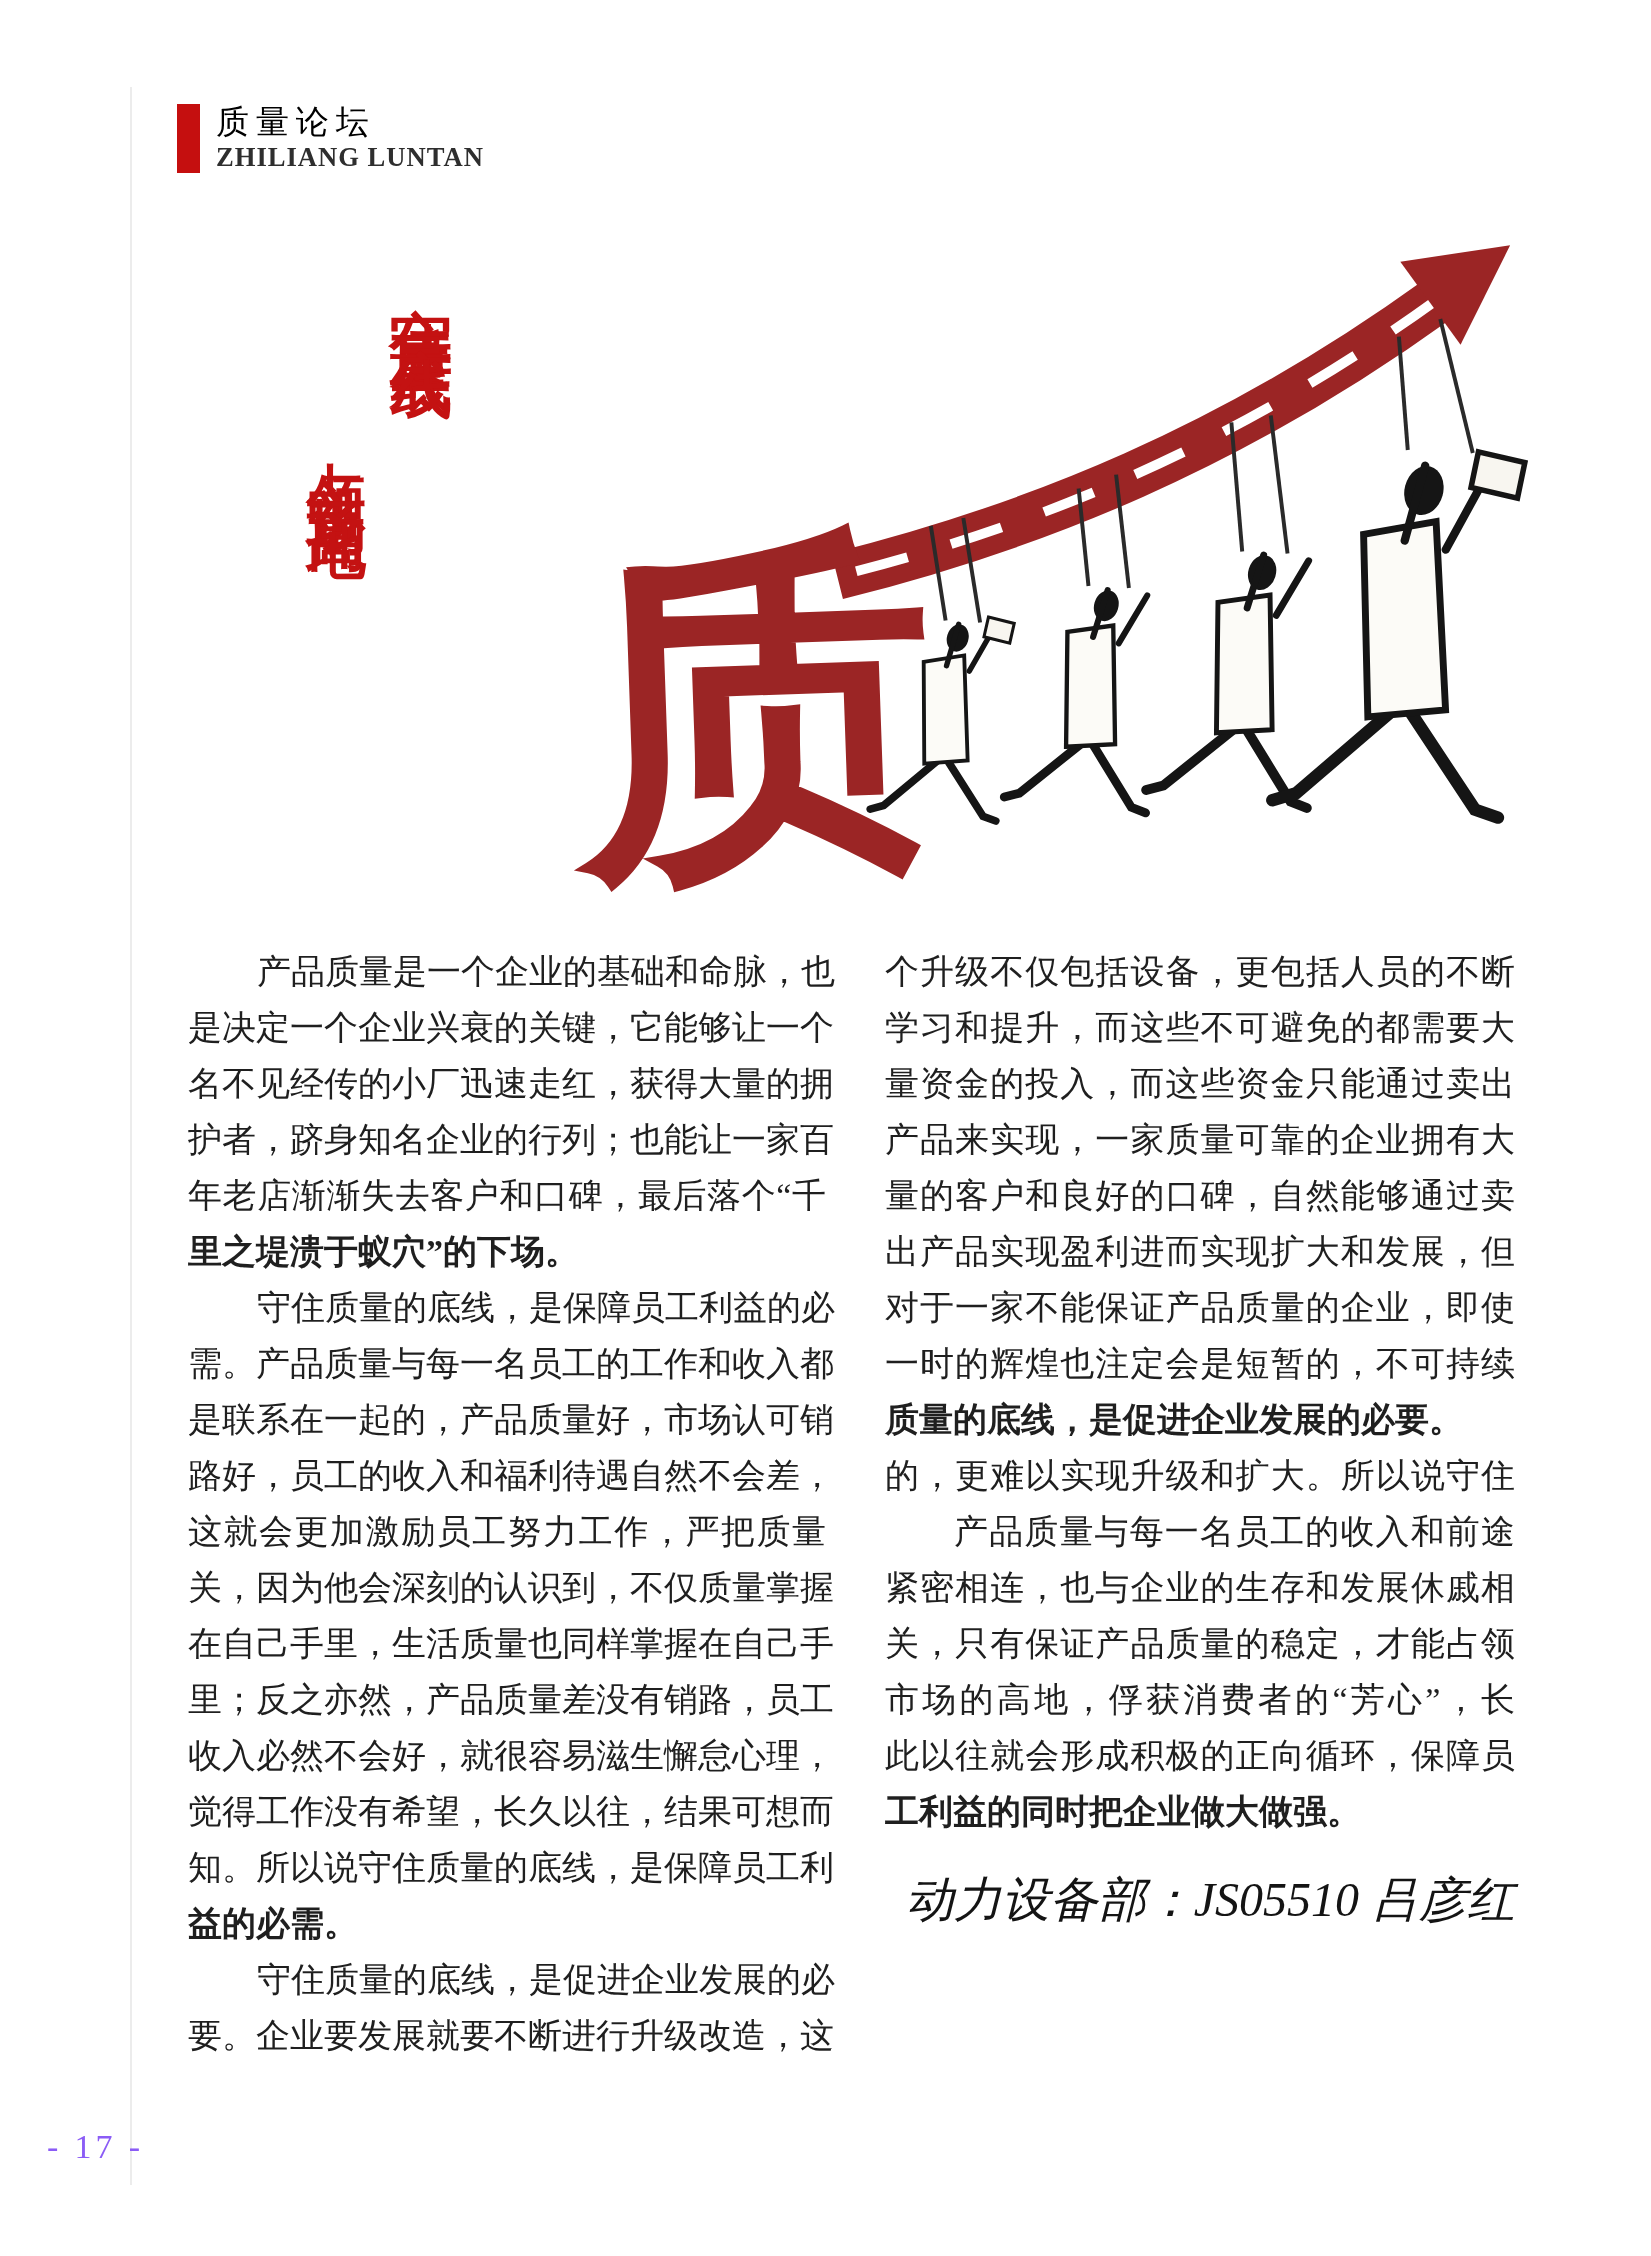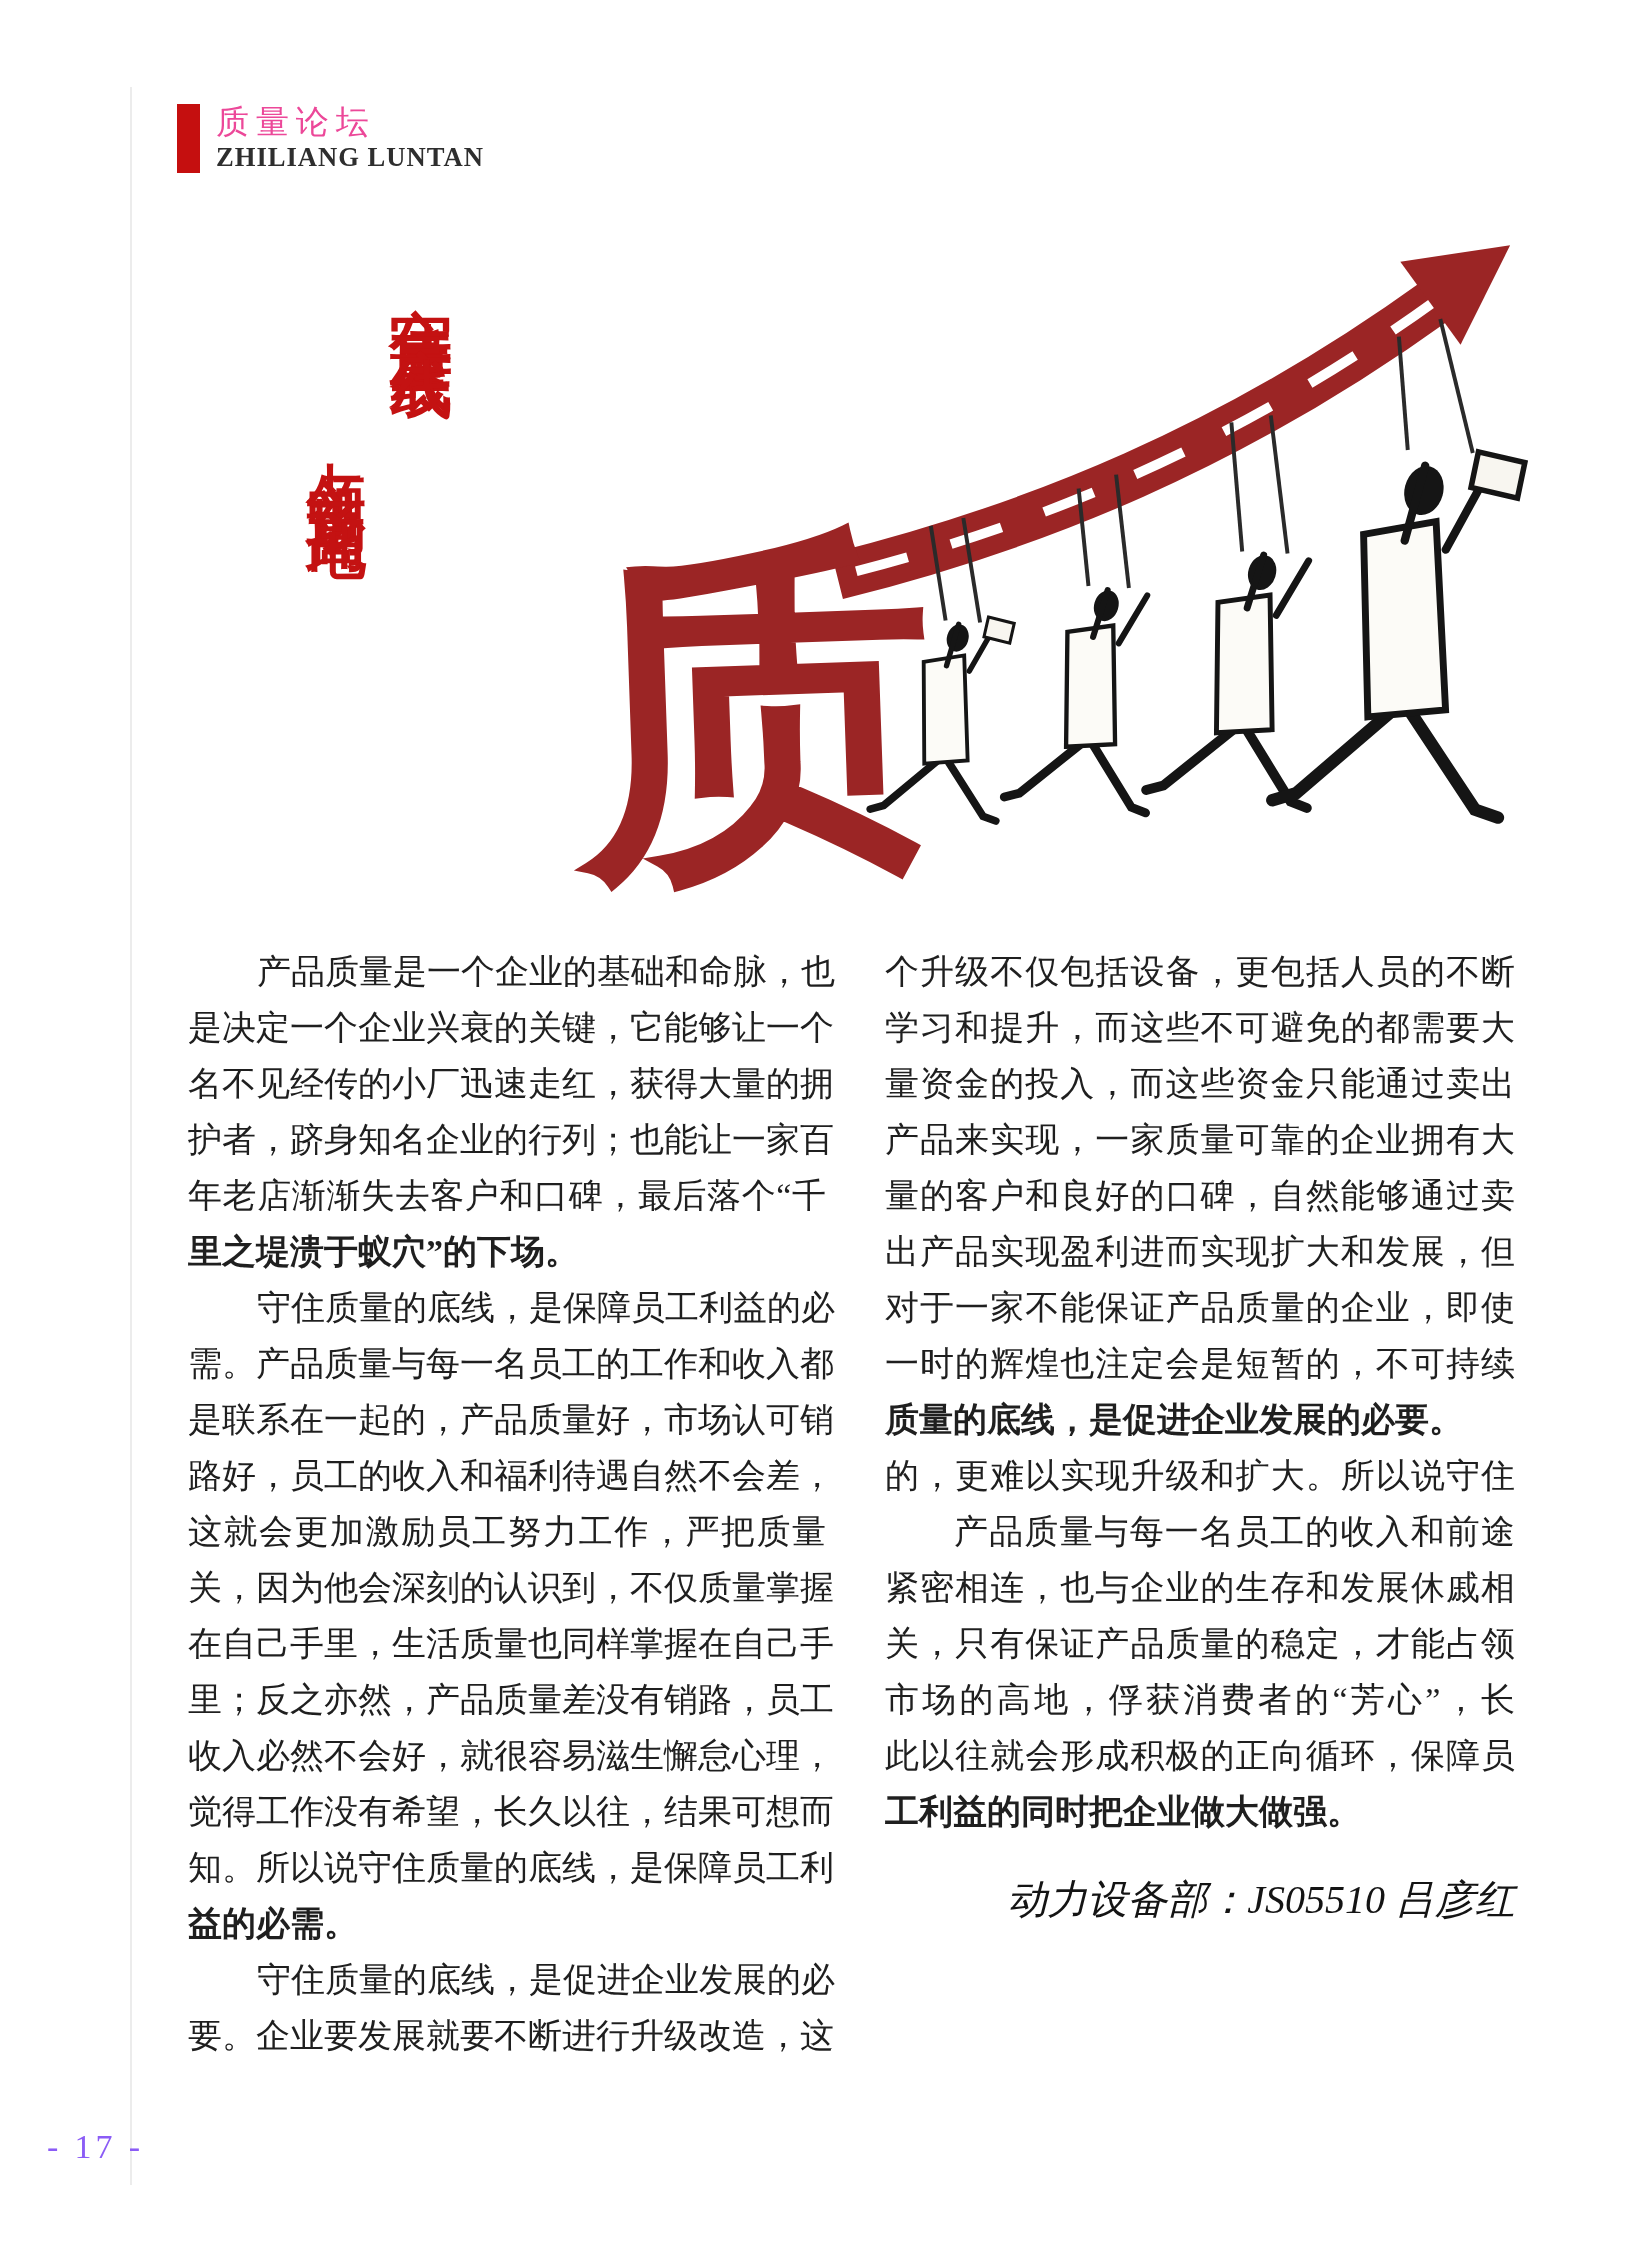--- a/index.html
+++ b/index.html
@@ -14,21 +14,21 @@
     position:absolute;left:130px;top:87px;width:2px;height:2098px;
     background:#ececec;
   }
   
   .header-bar{
     position:absolute;left:177px;top:104px;width:22.7px;height:69px;
     background:#c50f0f;
   }
   .section-cn{
     position:absolute;left:216px;top:100px;
-    font-size:33px;letter-spacing:6.9px;color:#ec4899;
+    font-size:33px;letter-spacing:6.9px;color:#000000;
     font-family:"Liberation Serif","DejaVu Serif",serif;
   }
   .section-py{
     position:absolute;left:216px;top:142px;
     font-size:26.6px;letter-spacing:1px;color:#2e2e2e;font-weight:bold;
     font-family:Liberation Serif, serif;
   }
   
   .vtitle{
     position:absolute;
@@ -51,21 +51,21 @@
   .col.right{left:872px;width:630px;}
   .line{
     height:56px;line-height:56px;font-size:34px;
     text-align:justify;text-align-last:justify;
     white-space:nowrap;
   }
   .line.indent{padding-left:69px;}
   .line.end{text-align-last:left;font-weight:bold;}
   .byline{
     margin-top:31.5px;height:56px;line-height:56px;
-    font-size:40px;font-style:italic;text-align:right;
+    font-size:48px;font-style:italic;text-align:right;
     color:#141414;
     font-family:"Liberation Serif","DejaVu Serif",serif;
   }
   .page-num{
     position:absolute;left:47px;top:2128px;
     font-size:34px;letter-spacing:3.9px;color:#8b5cf6;
     font-family:"Liberation Serif","DejaVu Serif",serif;
   }
 </style>
 </head>

